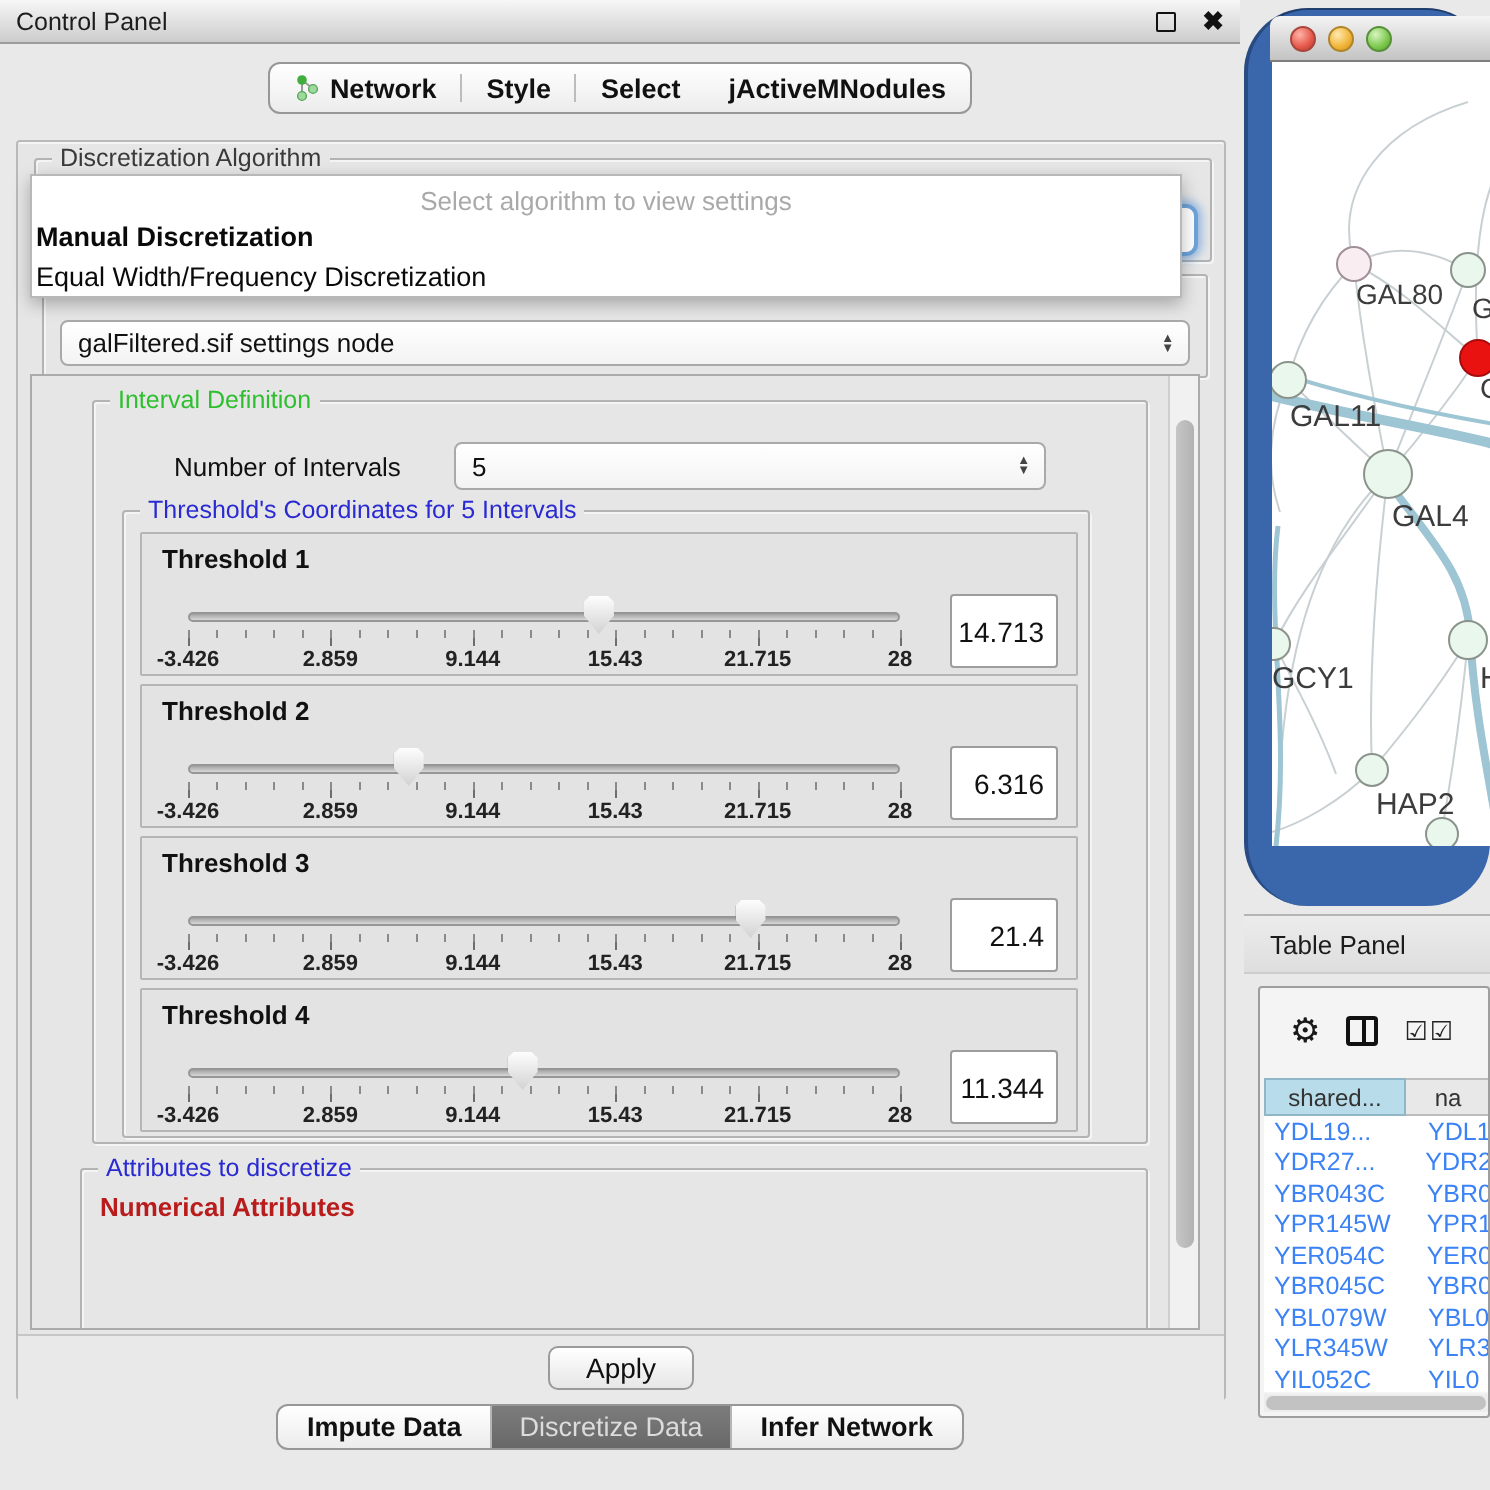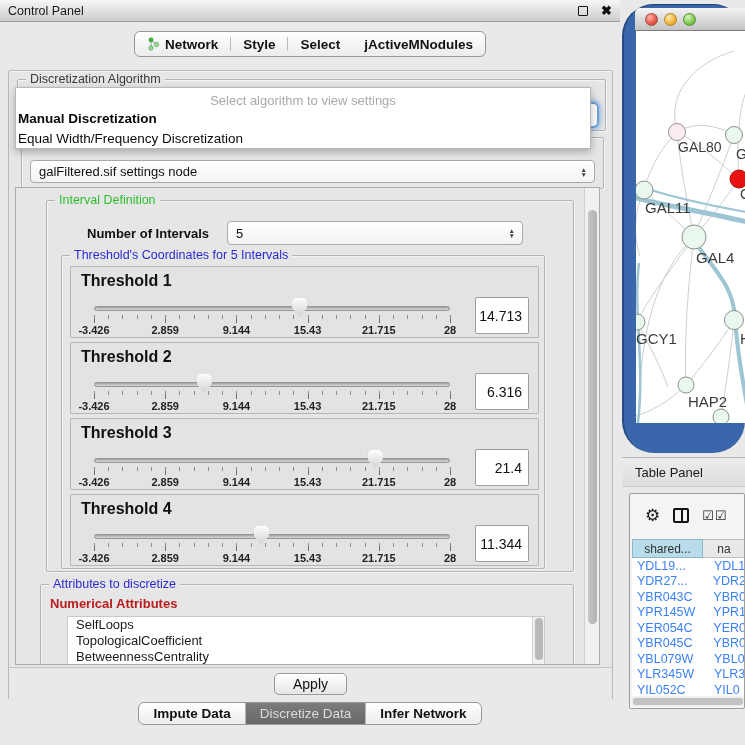--- a/index.html
+++ b/index.html
@@ -59,27 +59,27 @@
     border:1px solid #ababab; background:#e6e6e6; overflow:hidden; }
   .vscroll { position:absolute; right:0; top:0; width:15px; height:100%;
     background:#f1f1f1; border-left:1px solid #cfcfcf; }
   .vscroll .thumb { position:absolute; left:2.5px; top:22px; width:9px; height:414px;
     background:linear-gradient(90deg,#c6c6c6,#b2b2b2); border-radius:5px; }
 
   .interval-group { left:30px; top:12px; width:528px; height:372px; }
   .legend.green { color:#2ebf2e; }
   .legend.blue { color:#2a2ad2; }
 
-  .noi-label { position:absolute; left:40px; top:25px; font-size:13px; font-weight:bold; color:#111; }
+  .noi-label { position:absolute; left:40px; top:25px; font-size:13px; font-weight:normal; color:#111; }
   .noi-combo { left:180px; top:20px; width:296px; height:24px; }
 
   .thresh-group { left:14px; top:54px; width:484px; height:314px; }
   .thresh-box { position:absolute; left:8px; width:469px; height:72px;
     background:#e3e3e3; border:1px solid #b5b5b5; border-radius:1px; }
-  .thresh-heading { position:absolute; left:10px; top:5px; font-size:16px; font-weight:bold; color:#111; }
+  .thresh-heading { position:absolute; left:10px; top:5px; font-size:13px; font-weight:bold; color:#111; }
   .slider-track { position:absolute; left:23px; top:39px; width:356px; height:5px;
     background:linear-gradient(#a2a2a2,#d8d8d8); border:1px solid #969696; border-radius:3px; }
   .slider-handle { position:absolute; top:31px; width:15px; height:19px;
     background:linear-gradient(#fdfdfd,#d2d2d2);
     clip-path:polygon(20% 0,80% 0,100% 15%,100% 52%,50% 100%,0 52%,0 15%);
     filter:drop-shadow(0 0 1px #777); }
   .ticks-major { position:absolute; left:23px; top:48px; width:357px; height:8px;
     background:repeating-linear-gradient(to right,#6e6e6e 0 1px,transparent 1px 71.2px); }
   .ticks-minor { position:absolute; left:23px; top:48px; width:357px; height:4px;
     background:repeating-linear-gradient(to right,#8a8a8a 0 1px,transparent 1px 14.24px); }
@@ -296,28 +296,20 @@
               </div>
             <div class="value-box">11.344</div>
           </div>
         </div>
       </div>
 
       <div class="group attr-group">
         <span class="legend blue">Attributes to discretize</span>
       </div>
       <span class="attr-sublabel">Numerical Attributes</span>
-      <div class="attr-list">
-        <div class="attr-item">SelfLoops</div>
-          <div class="attr-item">TopologicalCoefficient</div>
-          <div class="attr-item">BetweennessCentrality</div>
-          <div class="attr-scroll">
-            <div class="thumb"></div>
-          </div>
-      </div>
 
       <div class="vscroll">
           <div class="thumb"></div>
         </div>
     </div>
 
     <div class="apply-strip">
       <button class="apply-btn">Apply</button>
     </div>
   </div>

